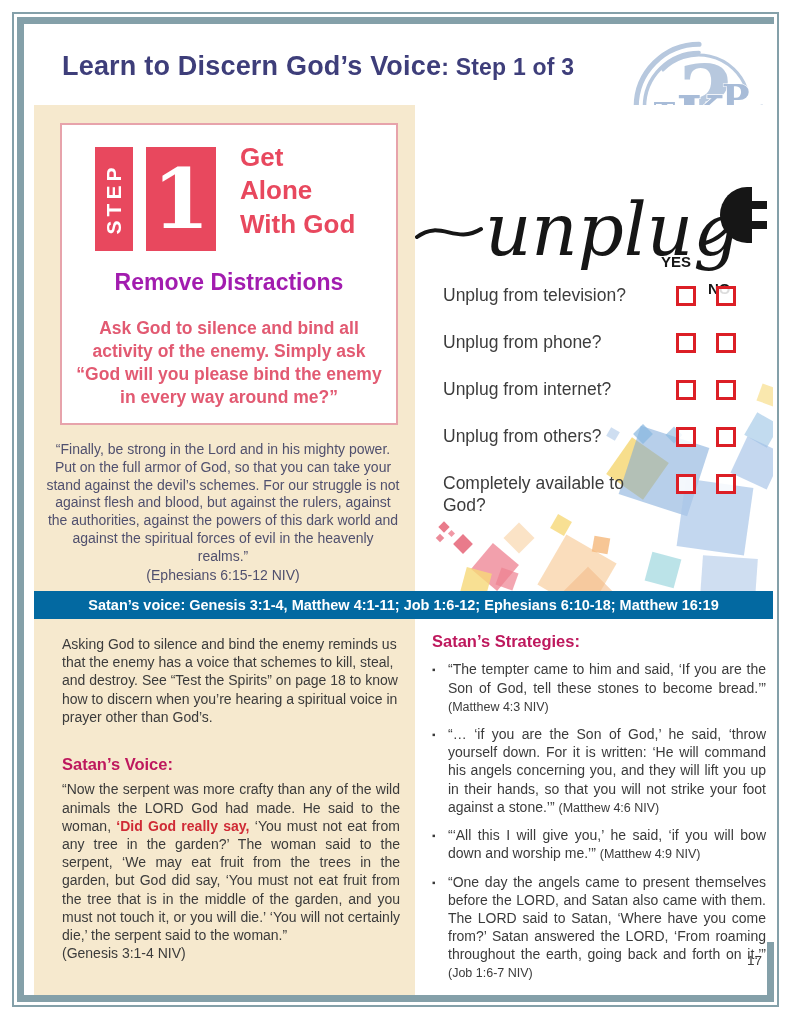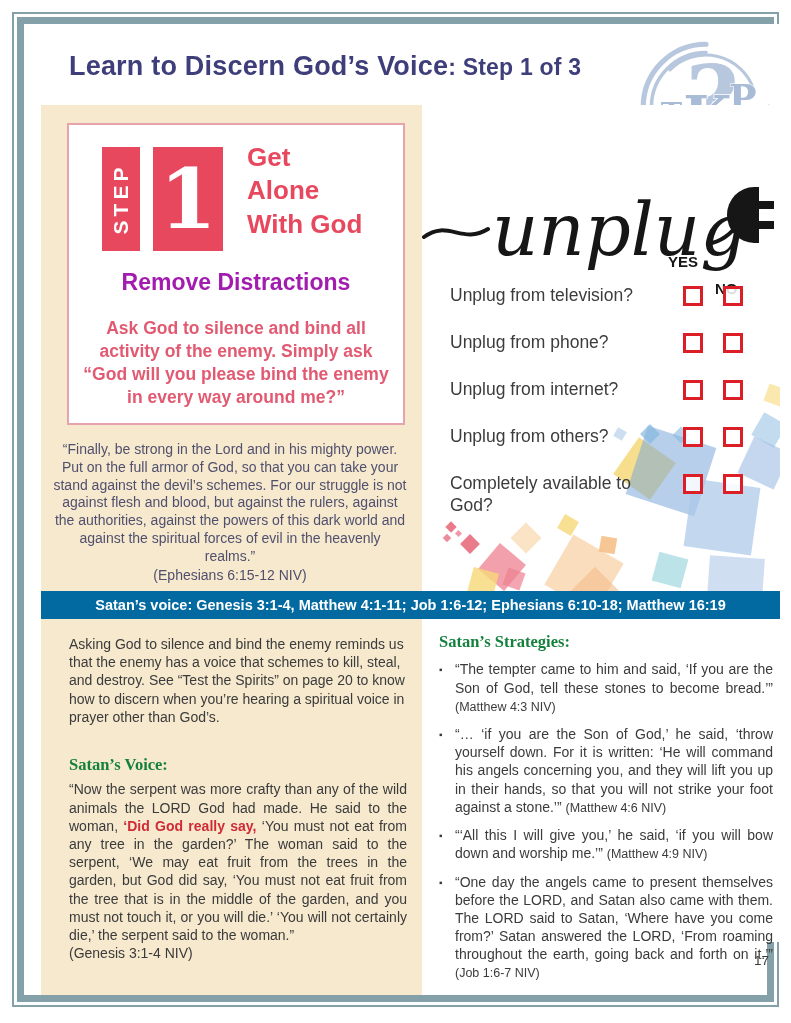--- a/index.html
+++ b/index.html
@@ -1,20 +1,20 @@
 <!DOCTYPE html>
 <html><head>
 <meta charset="utf-8">
 <style>
   html,body{margin:0;padding:0;background:#ffffff;}
   body{width:791px;height:1023px;font-family:"Liberation Sans",sans-serif;-webkit-font-smoothing:antialiased;}
   .page{position:relative;width:791px;height:1023px;background:#ffffff;overflow:hidden;}
   .frame-outer{position:absolute;left:12px;top:12px;right:12px;bottom:16px;border:2px solid #84a0a9;}
   .frame-inner{position:absolute;left:17px;top:17px;right:17px;bottom:21px;border:7px solid #84a0a9;background:#ffffff;}
-  .content{position:absolute;left:39px;top:24px;width:743px;height:918px;background:#ffffff;}
+  .content{position:absolute;left:32px;top:24px;width:743px;height:918px;background:#ffffff;}
 
   
   .header-title{position:absolute;left:30px;top:27px;color:#3e3e7a;font-weight:bold;font-size:27px;letter-spacing:.2px;white-space:nowrap;}
   .title-suffix{font-size:23px;}
 
   
   .logo{position:absolute;left:597px;top:13px;width:140px;height:140px;}
 
   
   .beige-col{position:absolute;left:2px;top:81px;width:381px;height:890px;background:#f6e9ce;}
@@ -44,21 +44,21 @@
   .cb{position:absolute;top:1px;width:20px;height:20px;box-sizing:border-box;border:3px solid #dc1f26;background:rgba(255,255,255,.85);}
   .cb-yes{left:261px;}
   .cb-no{left:301px;}
 
   
   .banner{position:absolute;left:2px;top:567px;width:739px;height:28px;background:#0369a1;color:#ffffff;font-weight:bold;font-size:14.5px;line-height:28px;text-align:center;white-space:nowrap;}
 
   
   .left-col{position:absolute;left:30px;top:611px;width:338px;color:#3b3b3b;font-size:14px;line-height:1.3;}
   .right-col{position:absolute;left:400px;top:607px;width:334px;color:#3b3b3b;font-size:14px;line-height:1.3;}
-  .red-h{color:#15803d;font-weight:bold;font-size:16.5px;margin:28px 0 5px 0;font-family:Liberation Serif, serif;}
+  .red-h{color:#be185d;font-weight:bold;font-size:16.5px;margin:28px 0 5px 0;}
   .right-col .red-h{margin-top:0;margin-bottom:8px;}
   .jtext{text-align:justify;}
   .emph{color:#cf2a35;font-weight:bold;}
   .bullet{display:flex;margin-bottom:10px;}
   .b-mark{width:16px;flex:0 0 16px;font-size:10px;line-height:1.9;color:#3b3b3b;}
   .b-text{flex:1;text-align:justify;}
   .cite-inline{font-size:12.5px;}
   .pagenum{position:absolute;left:698px;top:929px;width:32px;text-align:right;font-size:13.5px;color:#3b3b3b;}
 </style>
 </head>
@@ -168,21 +168,21 @@
       <div class="q-row" style="top:368px">
         <span class="q-label">Completely available to God?</span>
         <span class="cb cb-yes"></span>
         <span class="cb cb-no"></span>
       </div>
     </div>
 
     <div class="banner">Satan’s voice: Genesis 3:1-4, Matthew 4:1-11; Job 1:6-12; Ephesians 6:10-18; Matthew 16:19</div>
 
     <div class="left-col">
-      <div>Asking God to silence and bind the enemy reminds us that the enemy has a voice that schemes to kill, steal, and destroy.  See “Test the Spirits” on page 20 to know how to discern when you’re hearing a spiritual voice in prayer other than God’s.</div>
+      <div>Asking God to silence and bind the enemy reminds us that the enemy has a voice that schemes to kill, steal, and destroy.  See “Test the Spirits” on page 18 to know how to discern when you’re hearing a spiritual voice in prayer other than God’s.</div>
       <div class="red-h">Satan’s Voice:</div>
       <div class="jtext"><span>“Now the serpent was more crafty than any of the wild animals the LORD God had made. He said to the woman, </span><span class="emph">‘Did God really say,</span><span> ‘You must not eat from any tree in the garden?’ The woman said to the serpent, ‘We may eat fruit from the trees in the garden, but God did say, ‘You must not eat fruit from the tree that is in the middle of the garden, and you must not touch it, or you will die.’ ‘You will not certainly die,’ the serpent said to the woman.”</span></div>
       <div>(Genesis 3:1-4 NIV)</div>
     </div>
 
     <div class="right-col">
       <div class="red-h">Satan’s Strategies:</div>
 
       <div class="bullet">
         <span class="b-mark">▪</span>

